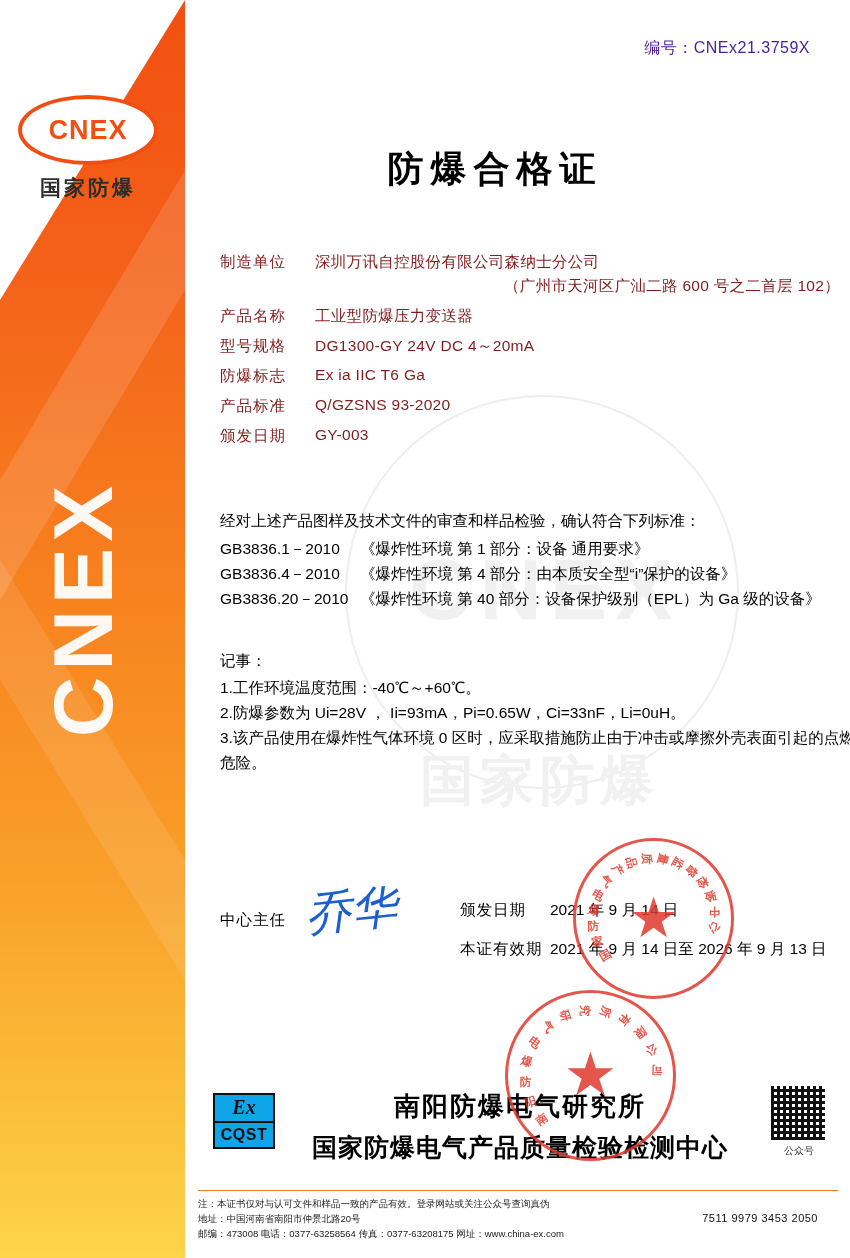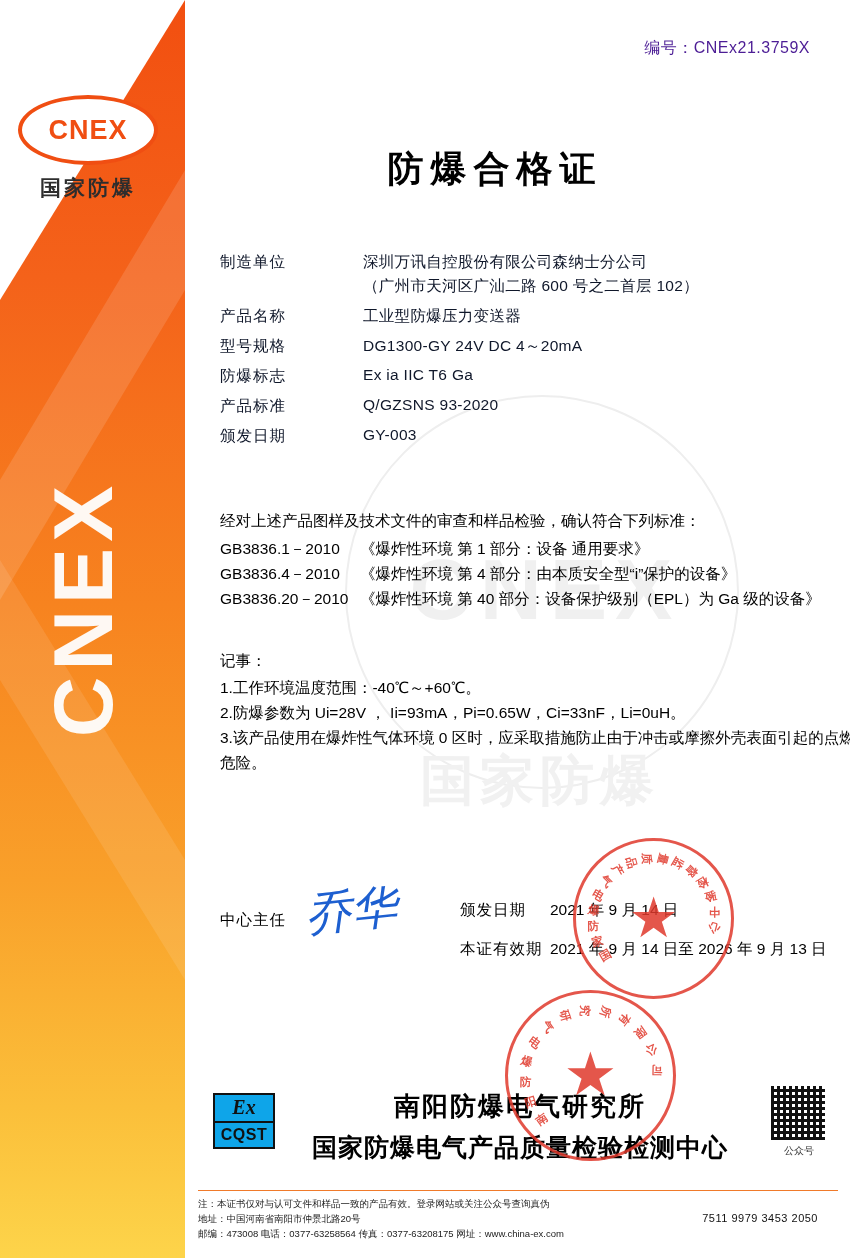--- a/index.html
+++ b/index.html
@@ -180,37 +180,37 @@
     position: absolute;
     left: 35px;
     top: 252px;
     width: 620px;
   }
   .field-row {
     display: flex;
     align-items: flex-start;
     margin-bottom: 9px;
     font-size: 15.5px;
-    color: #0f172a;
-    gap: 48px;
+    color: #7f1d1d;
   }
   .field-label {
     width: 95px;
     flex: 0 0 95px;
     letter-spacing: 1px;
   }
   .field-value {
     flex: 1;
     letter-spacing: 0.3px;
   }
   .field-value.second-line {
     padding-left: 0;
   }
   .field-row.subline {
     margin-top: -6px;
+    text-align: right;
   }
   .field-row.subline .field-label { visibility: hidden; }
 
   
   .standards {
     position: absolute;
     left: 35px;
     top: 508px;
     width: 625px;
     font-size: 15.5px;

